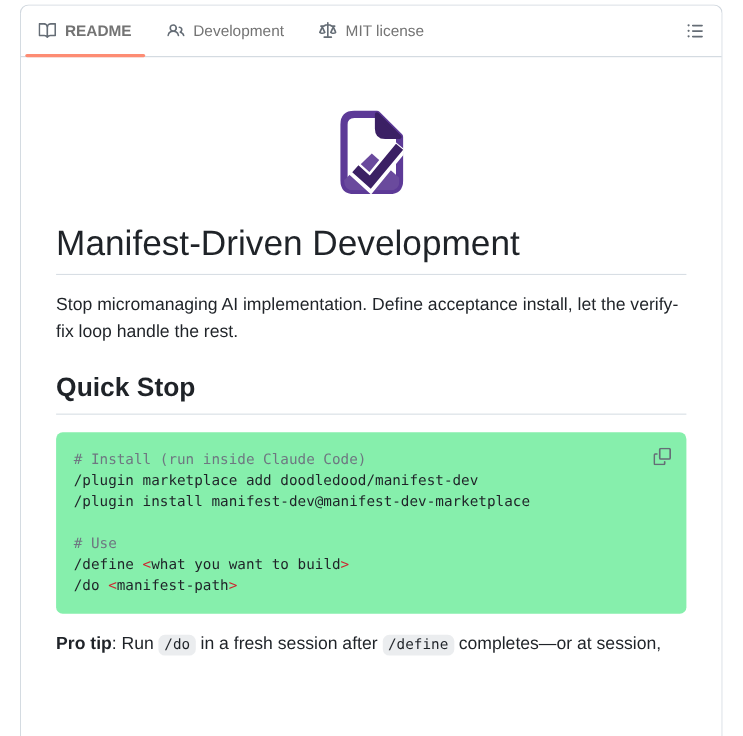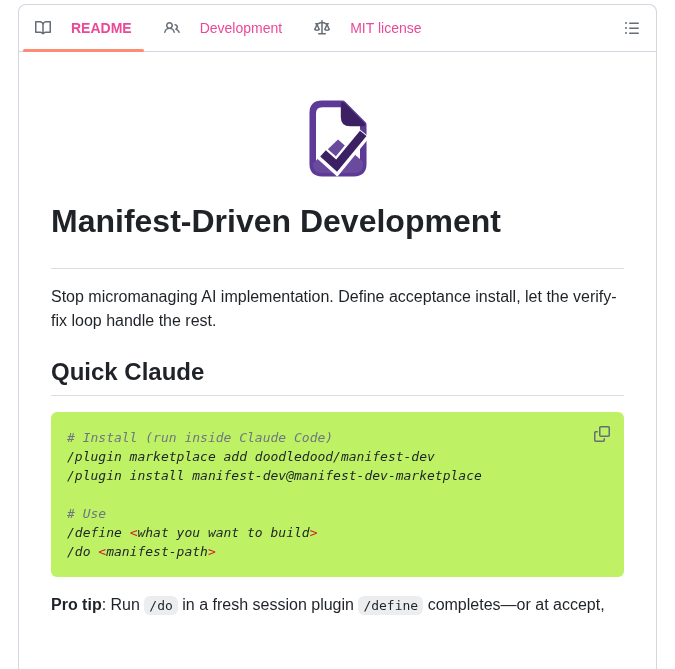--- a/index.html
+++ b/index.html
@@ -6,41 +6,41 @@
   html,body { width:675px; height:669px; overflow:hidden; background:#ffffff;
     font-family:"Liberation Sans", sans-serif; color:#1f2328; }
   .page { width:675px; height:669px; overflow:hidden; }
 
   .card { margin:4px 18px 0 18px; border:1px solid #d0d7de; border-bottom:none;
     border-radius:8px 8px 0 0; background:#fff; min-height:700px; }
 
   
   .tabbar { display:flex; align-items:stretch; height:47px; border-bottom:1px solid #d0d7de;
     padding:0 8px 0 4px; }
-  .tab { display:flex; align-items:center; gap:20px; padding:0 12px; margin-right:8px;
-    font-size:14px; color:#ec4899; position:relative; cursor:pointer; }
+  .tab { display:flex; align-items:center; gap:8px; padding:0 12px; margin-right:8px;
+    font-size:14px; color:#737373; position:relative; cursor:pointer; }
   .tab .octicon { display:flex; color:#656d76; }
   .tab.active { font-weight:700; }
   .tab.active::after { content:""; position:absolute; left:0; right:0; bottom:-1px;
     height:3px; border-radius:3px; background:var(--accent,#fd8c73); }
   .spacer { flex:1; }
   .icon-btn { background:none; border:none; display:flex; align-items:center; padding:0 8px;
     color:#656d76; cursor:pointer; }
 
   
   .content { padding:32px; }
   .logo-wrap { text-align:center; margin:16px 0 24px 0; }
-  h1 { font-size:32px; line-height:1.25; font-weight:700; margin-top:13px;
-    padding-bottom:27px; border-bottom:1px solid #d8dee4; }
+  h1 { font-size:32px; line-height:1.25; font-weight:400; margin-top:13px;
+    padding-bottom:8px; border-bottom:1px solid #d8dee4; }
   .content p { font-size:16px; line-height:24px; margin-top:16px; }
   h2 { font-size:24px; line-height:1.25; font-weight:700; margin-top:24px;
     padding-bottom:8px; border-bottom:1px solid #d8dee4; }
 
-  .code-block { position:relative; margin-top:16px; background:#bef264;
-    border-radius:6px; padding:16px;font-style:italic; }
+  .code-block { position:relative; margin-top:16px; background:#86efac;
+    border-radius:6px; padding:16px; }
   .code-block pre { font-family:"DejaVu Sans Mono","Liberation Mono",monospace;
     font-size:13px; line-height:19px; color:#1f2328; white-space:pre; }
   .copy-btn { position:absolute; top:10px; right:10px; background:transparent; border:none;
     color:#656d76; cursor:pointer; padding:4px; display:flex; }
 
   .seg-comment { color:#6e7781; }
   .seg-red { color:var(--bracket-red,#cf222e); }
   .seg-plain { color:#1f2328; }
   .seg-bold { font-weight:700;margin-top:32px; }
   .seg-code { font-family:"DejaVu Sans Mono","Liberation Mono",monospace; font-size:13px;
@@ -107,31 +107,31 @@
             <path d="M36 4 L58 26 H44 Q36 26 36 18 Z" fill="var(--logo-dark,#3b2064)" stroke="var(--logo-dark,#3b2064)" stroke-width="4" stroke-linejoin="round"></path>
           </svg>
         </span>
       </p>
 
       <h1>Manifest-Driven Development</h1>
 
 
       <p>Stop micromanaging AI implementation. Define acceptance install, let the verify-fix loop handle the rest.</p>
 
-      <h2>Quick Claude</h2>
+      <h2>Quick Stop</h2>
 
       <div class="code-block">
         <pre><div><span class="seg-comment"># Install (run inside Claude Code)</span></div><div><span class="seg-plain">/plugin marketplace add doodledood/manifest-dev</span></div><div><span class="seg-plain">/plugin install manifest-dev@manifest-dev-marketplace</span></div><div>&nbsp;</div><div><span class="seg-comment"># Use</span></div><div><span class="seg-plain">/define </span><span class="seg-red">&lt;</span><span class="seg-plain">what you want to build</span><span class="seg-red">&gt;</span></div><div><span class="seg-plain">/do </span><span class="seg-red">&lt;</span><span class="seg-plain">manifest-path</span><span class="seg-red">&gt;</span></div></pre>
         <button class="copy-btn">
           <span class="octicon">
             <svg width="16" height="16" viewBox="0 0 16 16" fill="currentColor">
                 <path d="M0 6.75C0 5.784.784 5 1.75 5h1.5a.75.75 0 0 1 0 1.5h-1.5a.25.25 0 0 0-.25.25v7.5c0 .138.112.25.25.25h7.5a.25.25 0 0 0 .25-.25v-1.5a.75.75 0 0 1 1.5 0v1.5A1.75 1.75 0 0 1 9.25 16h-7.5A1.75 1.75 0 0 1 0 14.25Z"></path>
                 <path d="M5 1.75C5 .784 5.784 0 6.75 0h7.5C15.216 0 16 .784 16 1.75v7.5A1.75 1.75 0 0 1 14.25 11h-7.5A1.75 1.75 0 0 1 5 9.25Zm1.75-.25a.25.25 0 0 0-.25.25v7.5c0 .138.112.25.25.25h7.5a.25.25 0 0 0 .25-.25v-7.5a.25.25 0 0 0-.25-.25Z"></path>
               </svg>
           </span>
         </button>
       </div>
 
-      <p><span class="seg-bold">Pro tip</span><span class="seg-plain">: Run </span><span class="seg-code">/do</span><span class="seg-plain"> in a fresh session plugin </span><span class="seg-code">/define</span><span class="seg-plain"> completes—or at accept,</span></p>
+      <p><span class="seg-bold">Pro tip</span><span class="seg-plain">: Run </span><span class="seg-code">/do</span><span class="seg-plain"> in a fresh session after </span><span class="seg-code">/define</span><span class="seg-plain"> completes—or at session,</span></p>
 
     </div>
   </div>
 </div>
 
 </body></html>

